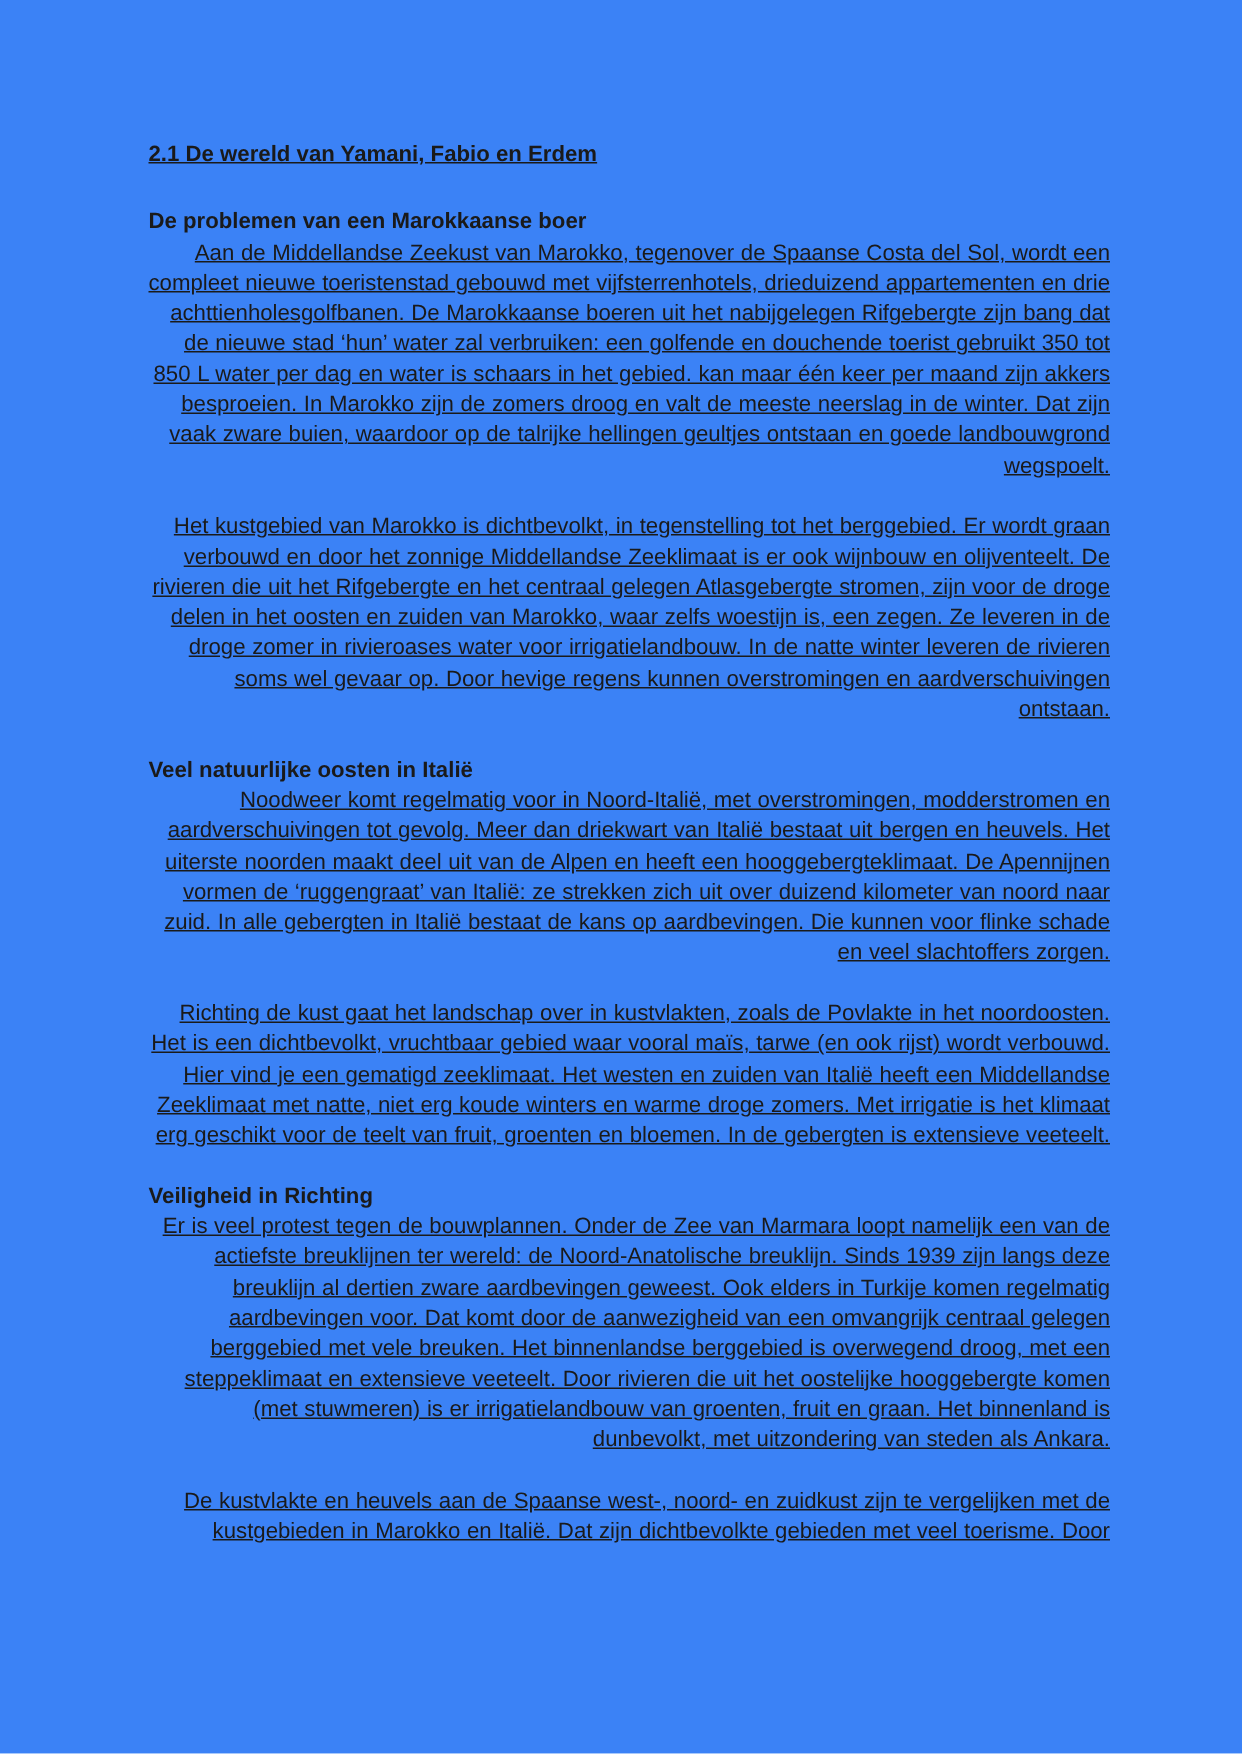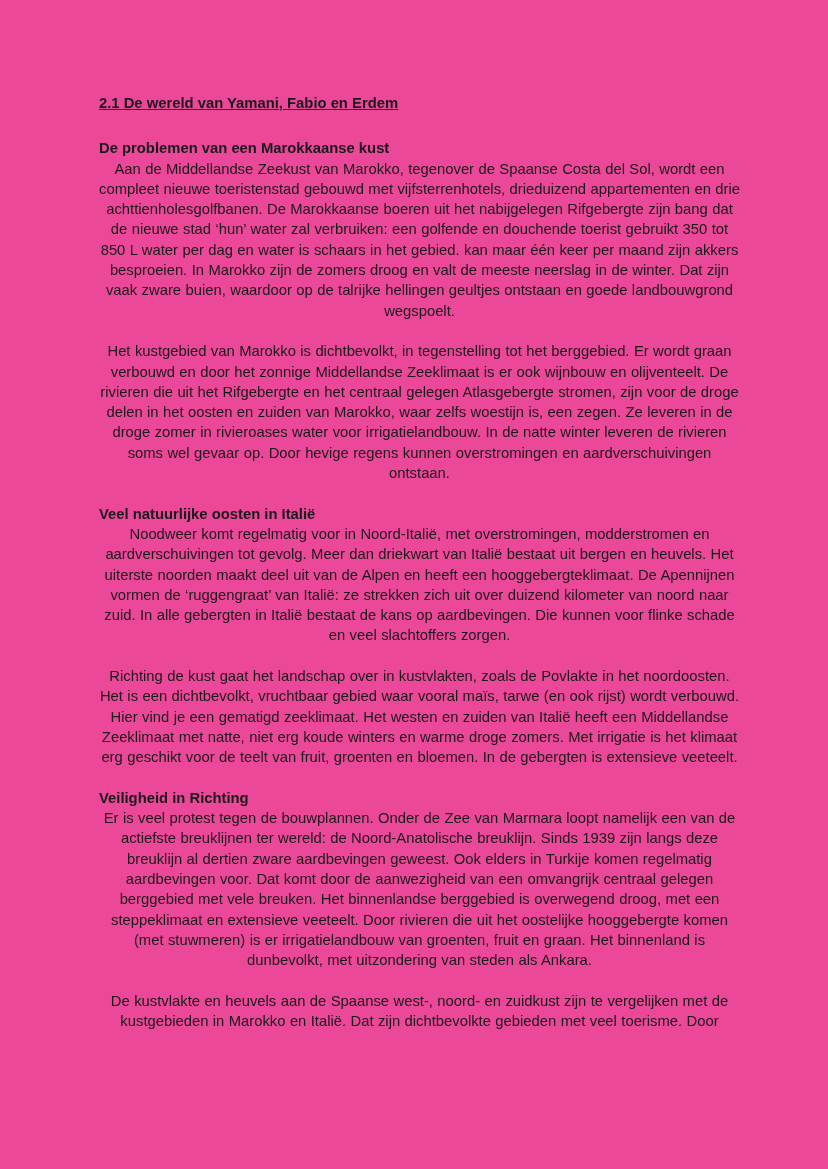--- a/index.html
+++ b/index.html
@@ -4,21 +4,21 @@
 <style>
   html, body {
     margin: 0;
     padding: 0;
     background: #ffffff;
   }
   .page {
     position: relative;
     width: 828px;
     height: 1169px;
-    background: #ec4899;
+    background: #3b82f6;
     overflow: hidden;
     font-family: "Liberation Sans", "DejaVu Sans", sans-serif;
     color: #1a1a1a;
     box-sizing: border-box;
     padding: 93px 88px 0 99px;
   }
   .doc-title {
     font-size: 14.8px;
     line-height: 20.3px;
     font-weight: bold;
@@ -28,32 +28,33 @@
   .section-heading {
     font-size: 14.8px;
     line-height: 20.3px;
     font-weight: bold;
     margin: 0;
   }
   .paragraph {
     font-size: 14.8px;
     line-height: 20.3px;
     margin: 0 0 20.3px 0;
-    text-align: center;
+    text-align: right;
     word-spacing: 0.3px;
+    text-decoration: underline;
   }
 </style>
 </head>
 <body>
 
 <div class="page">
   <h1 class="doc-title">2.1 De wereld van Yamani, Fabio en Erdem</h1>
 
   <section>
-    <h2 class="section-heading">De problemen van een Marokkaanse kust</h2>
+    <h2 class="section-heading">De problemen van een Marokkaanse boer</h2>
     <p class="paragraph">Aan de Middellandse Zeekust van Marokko, tegenover de Spaanse Costa del Sol, wordt een compleet nieuwe toeristenstad gebouwd met vijfsterrenhotels, drieduizend appartementen en drie achttienholesgolfbanen. De Marokkaanse boeren uit het nabijgelegen Rifgebergte zijn bang dat de nieuwe stad ‘hun’ water zal verbruiken: een golfende en douchende toerist gebruikt 350 tot 850 L water per dag en water is schaars in het gebied. kan maar één keer per maand zijn akkers besproeien. In Marokko zijn de zomers droog en valt de meeste neerslag in de winter. Dat zijn vaak zware buien, waardoor op de talrijke hellingen geultjes ontstaan en goede landbouwgrond wegspoelt.</p>
     <p class="paragraph">Het kustgebied van Marokko is dichtbevolkt, in tegenstelling tot het berggebied. Er wordt graan verbouwd en door het zonnige Middellandse Zeeklimaat is er ook wijnbouw en olijventeelt. De rivieren die uit het Rifgebergte en het centraal gelegen Atlasgebergte stromen, zijn voor de droge delen in het oosten en zuiden van Marokko, waar zelfs woestijn is, een zegen. Ze leveren in de droge zomer in rivieroases water voor irrigatielandbouw. In de natte winter leveren de rivieren soms wel gevaar op. Door hevige regens kunnen overstromingen en aardverschuivingen ontstaan.</p>
   </section>
 
   <section>
     <h2 class="section-heading">Veel natuurlijke oosten in Italië</h2>
     <p class="paragraph">Noodweer komt regelmatig voor in Noord-Italië, met overstromingen, modderstromen en aardverschuivingen tot gevolg. Meer dan driekwart van Italië bestaat uit bergen en heuvels. Het uiterste noorden maakt deel uit van de Alpen en heeft een hooggebergteklimaat. De Apennijnen vormen de ‘ruggengraat’ van Italië: ze strekken zich uit over duizend kilometer van noord naar zuid. In alle gebergten in Italië bestaat de kans op aardbevingen. Die kunnen voor flinke schade en veel slachtoffers zorgen.</p>
     <p class="paragraph">Richting de kust gaat het landschap over in kustvlakten, zoals de Povlakte in het noordoosten. Het is een dichtbevolkt, vruchtbaar gebied waar vooral maïs, tarwe (en ook rijst) wordt verbouwd. Hier vind je een gematigd zeeklimaat. Het westen en zuiden van Italië heeft een Middellandse Zeeklimaat met natte, niet erg koude winters en warme droge zomers. Met irrigatie is het klimaat erg geschikt voor de teelt van fruit, groenten en bloemen. In de gebergten is extensieve veeteelt.</p>
   </section>
 

